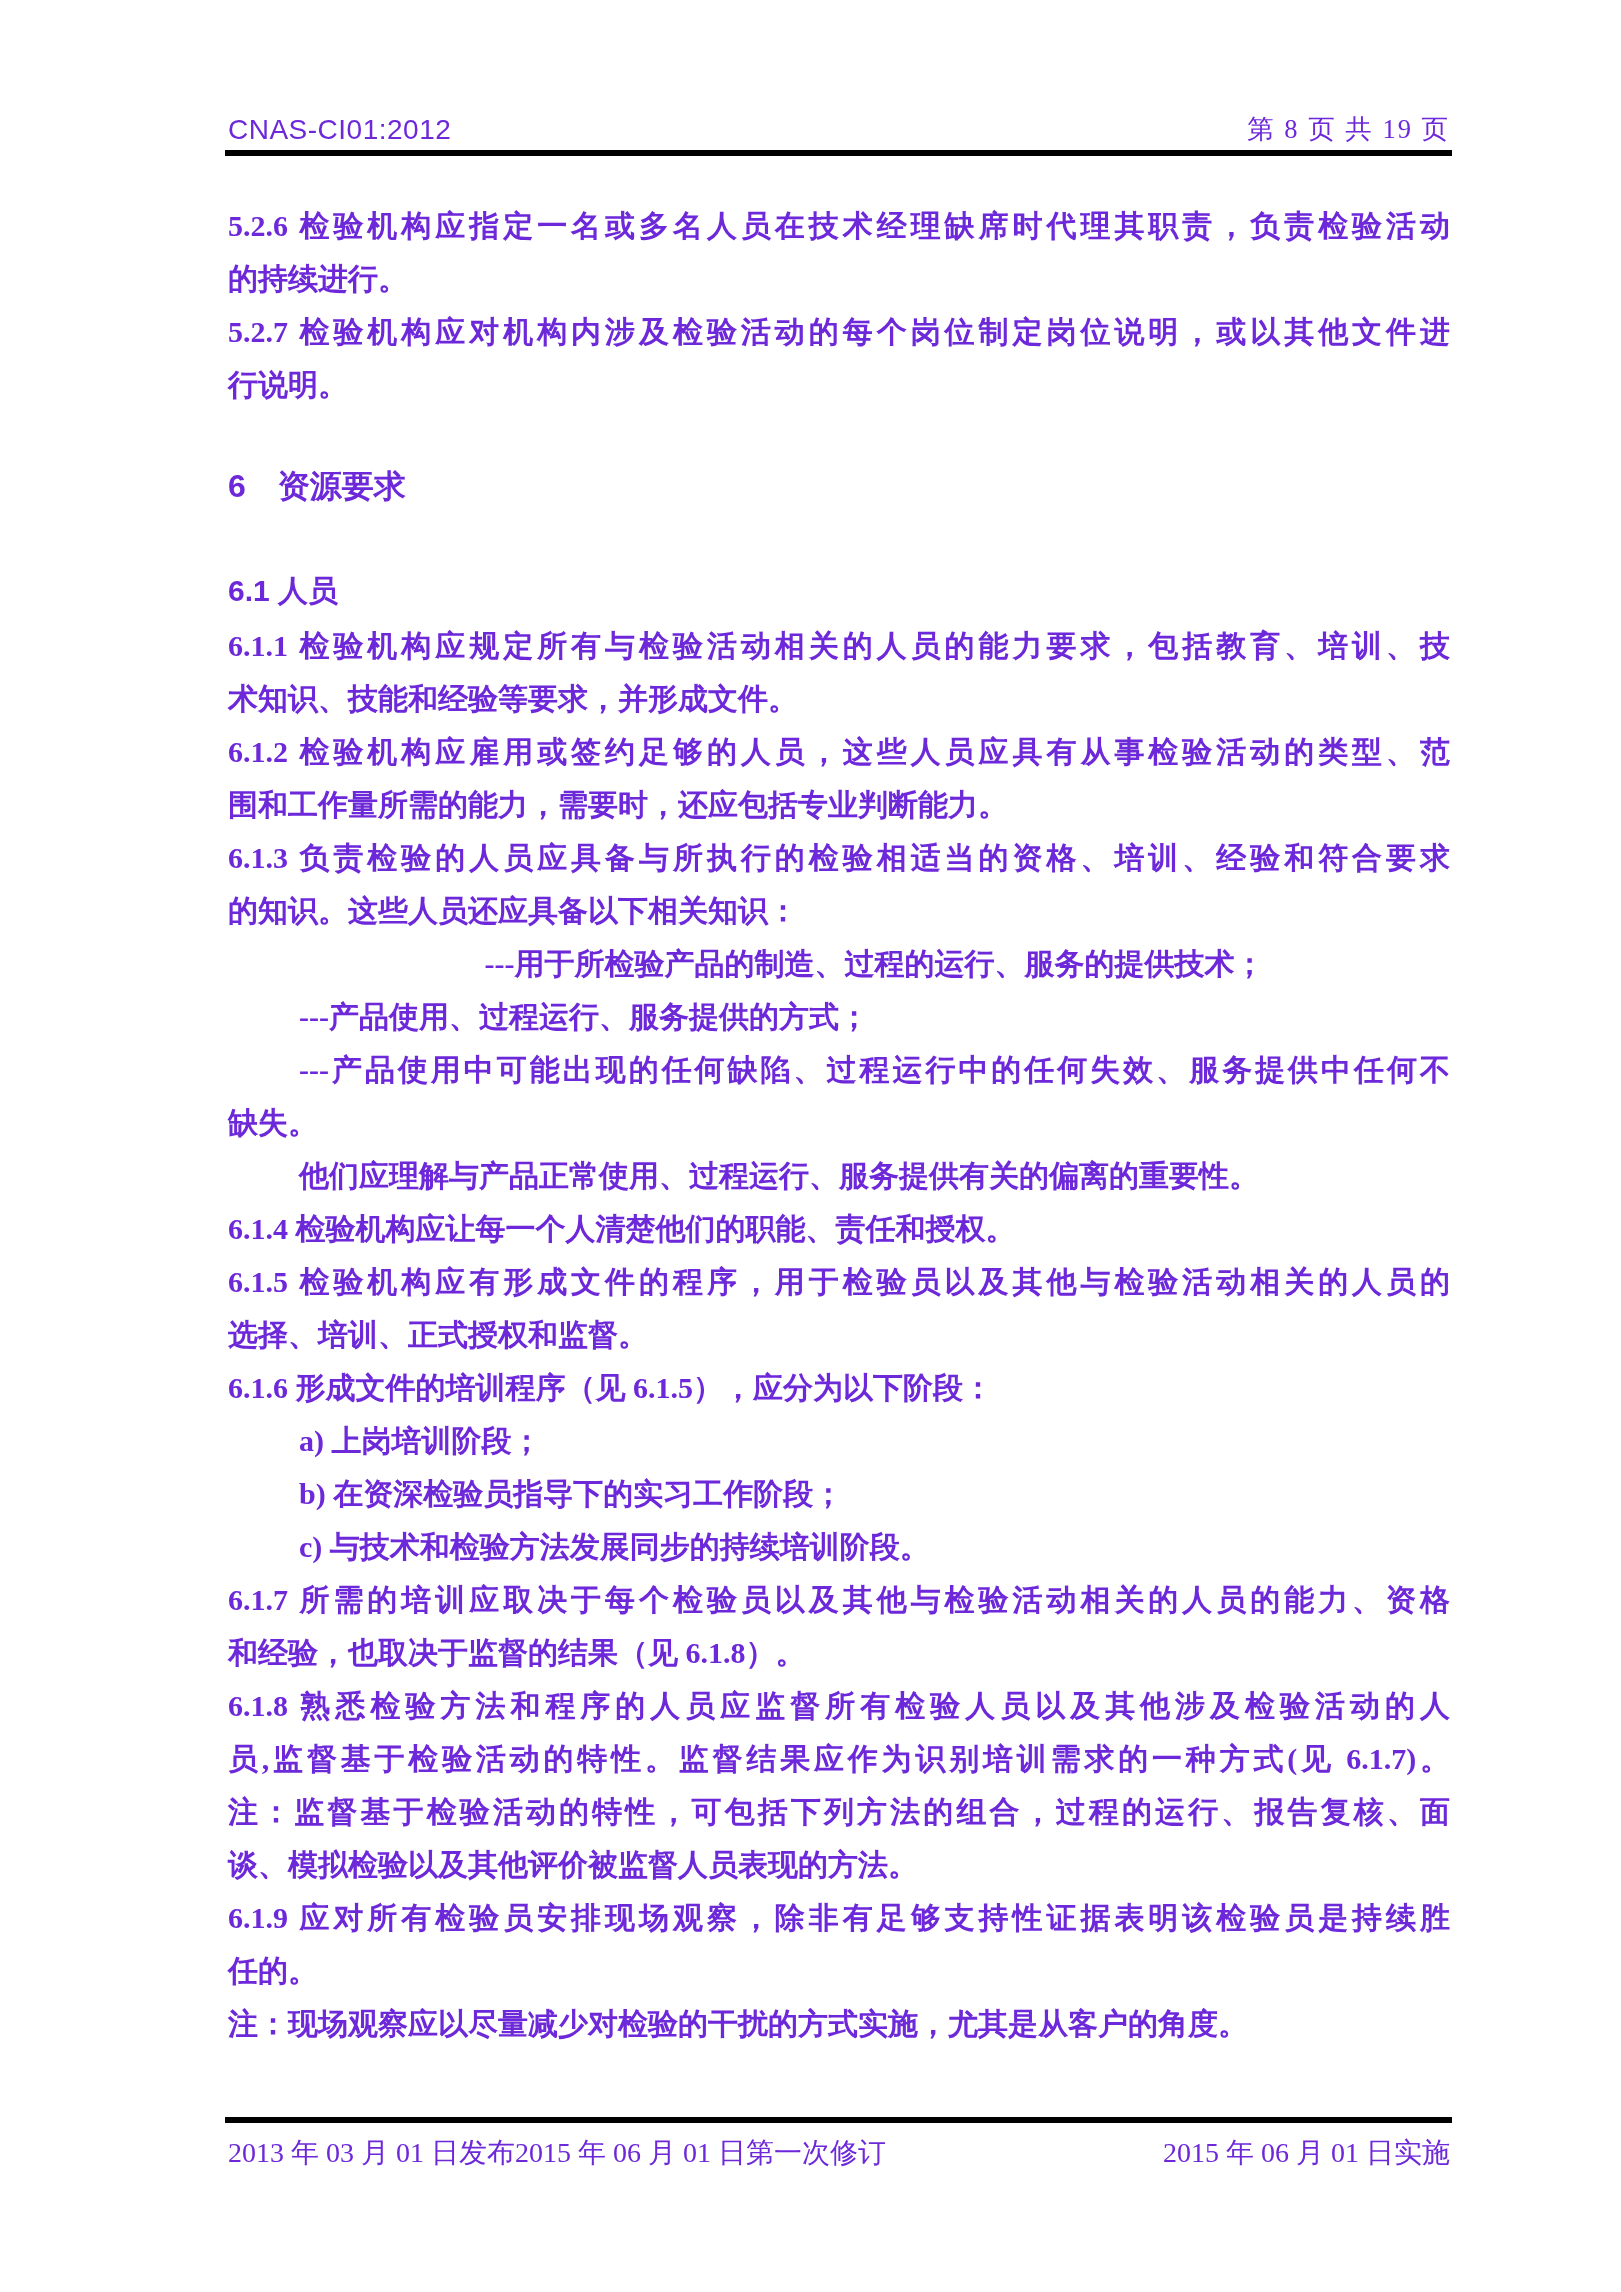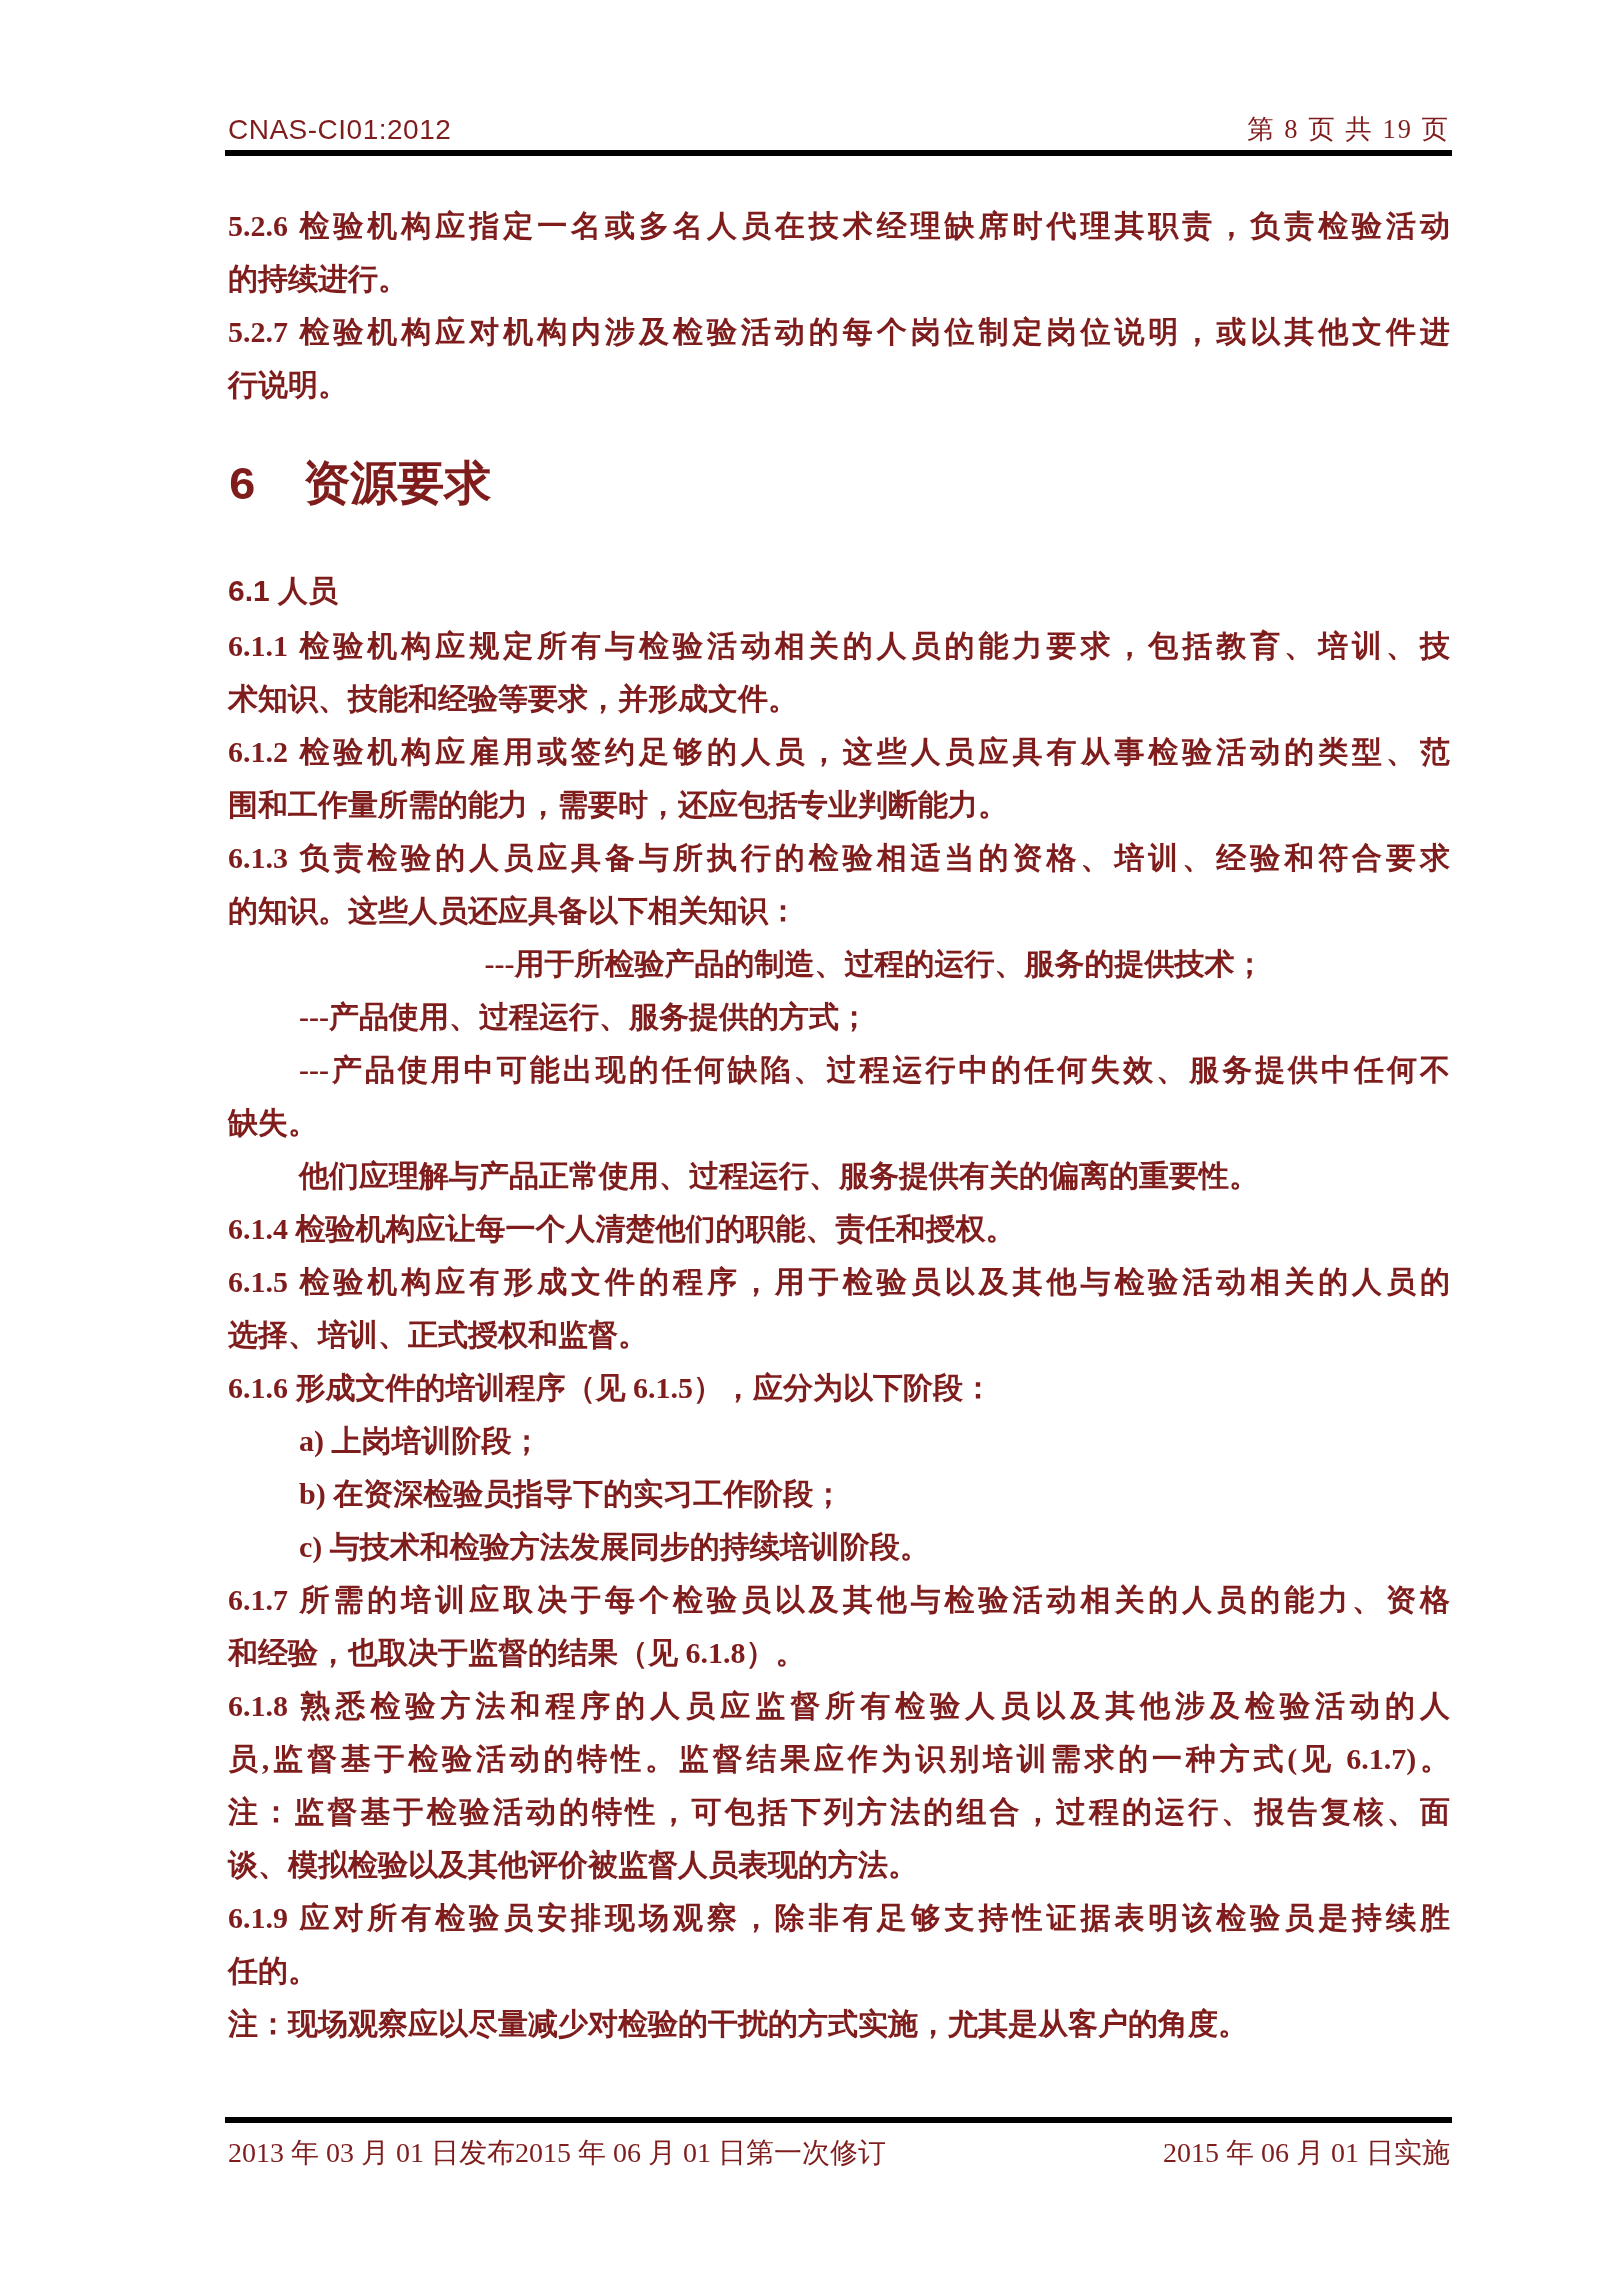--- a/index.html
+++ b/index.html
@@ -2,21 +2,21 @@
 <html><head>
 <meta charset="utf-8">
 <style>
   html,body{margin:0;padding:0;background:#888;}
   .page{
     position:relative;
     width:1621px;height:2293px;
     background:#ffffff;
     margin:0 auto;
     font-family:"Liberation Serif","DejaVu Serif",serif;
-    color:#7f1d1d;
+    color:#6d28d9;
     overflow:hidden;
   }
   .header{
     position:absolute;top:110px;left:228px;width:1222px;height:39px;
     display:flex;justify-content:space-between;align-items:flex-end;
   }
   .doc-code{
     font-family:"Liberation Sans","DejaVu Sans",sans-serif;
     font-size:28px;letter-spacing:0.5px;line-height:39px;
   }
@@ -31,22 +31,22 @@
   }
   .ln{
     height:53px;line-height:53px;font-size:30px;
     white-space:nowrap;text-align:left;font-weight:bold;
   }
   .ln.just{
     text-align:justify;text-align-last:justify;
     -moz-text-align-last:justify;
   }
   .ln.heading{
-    font-family:Liberation Mono, monospace;
-    font-weight:bold;font-size:47px;height:55px;line-height:55px;
+    font-family:Liberation Sans, sans-serif;
+    font-weight:bold;font-size:32px;height:55px;line-height:55px;
   }
   .ln.subheading{
     font-family:"Liberation Sans","DejaVu Sans",sans-serif;
     font-weight:bold;font-size:30px;
   }
   .footer-rule{
     position:absolute;top:2117px;left:225px;width:1227px;height:5.9px;background:#000;
   }
   .footer{
     position:absolute;top:2129px;left:228px;width:1222px;height:47px;

